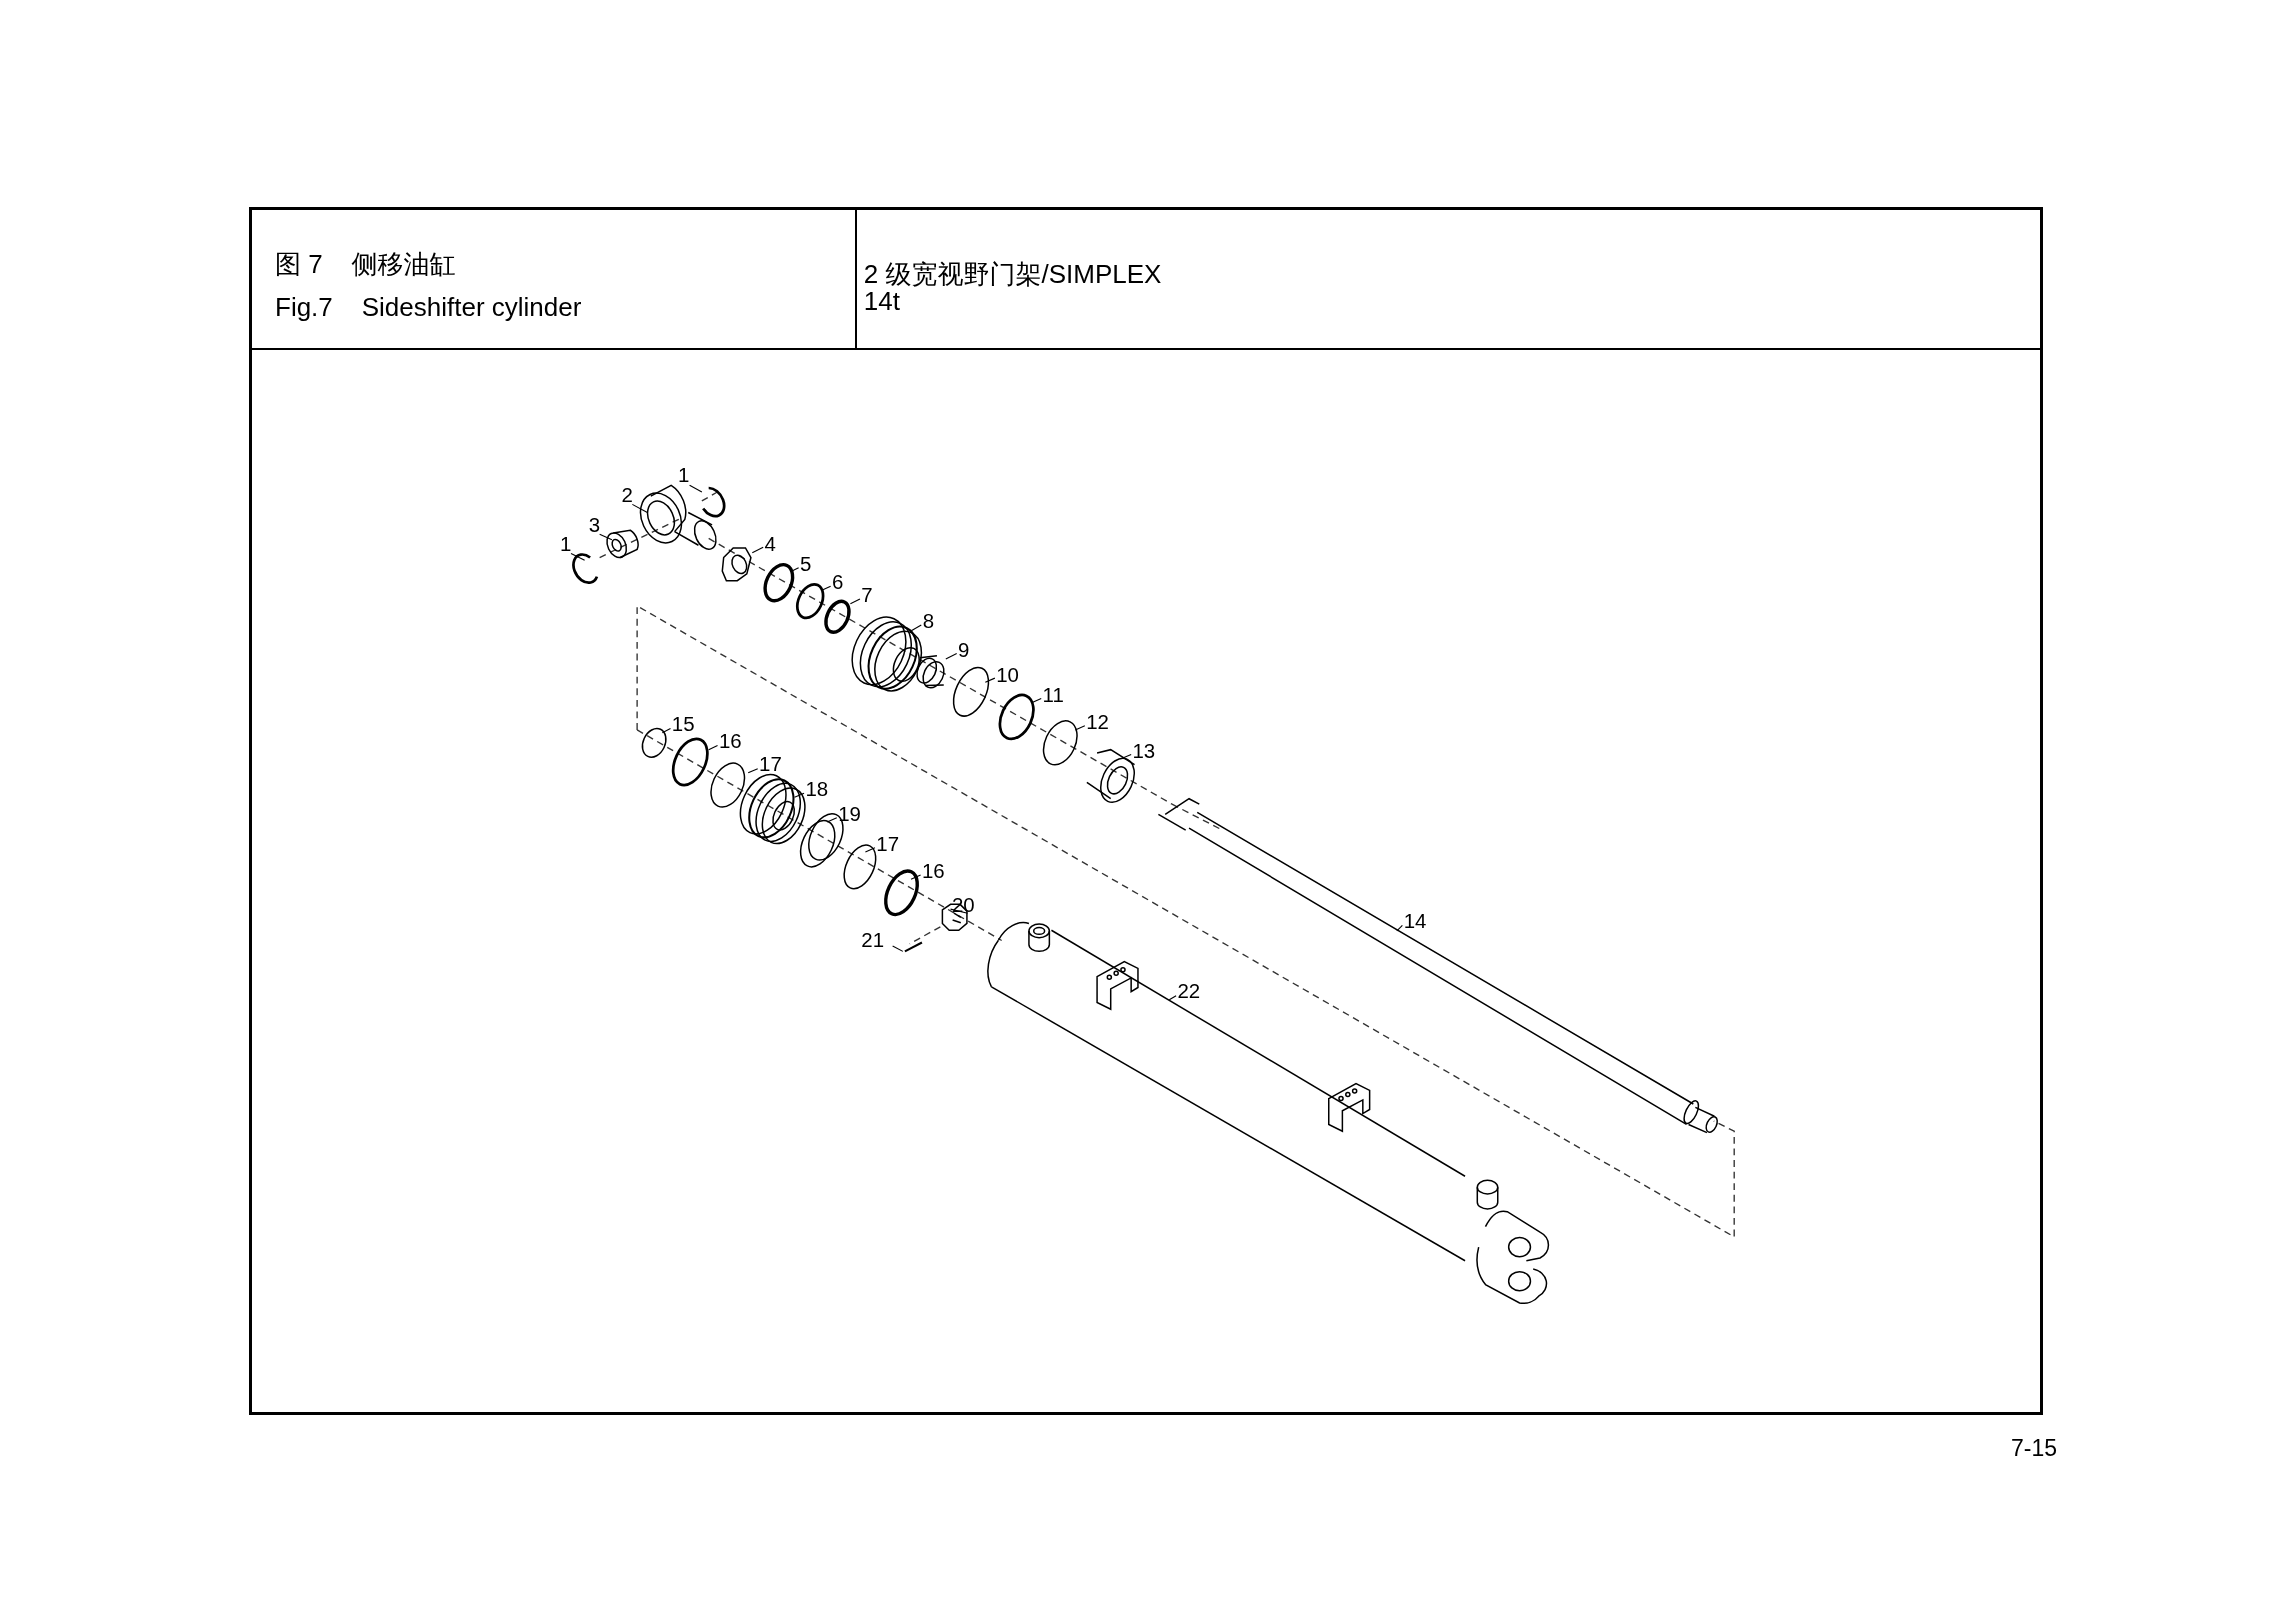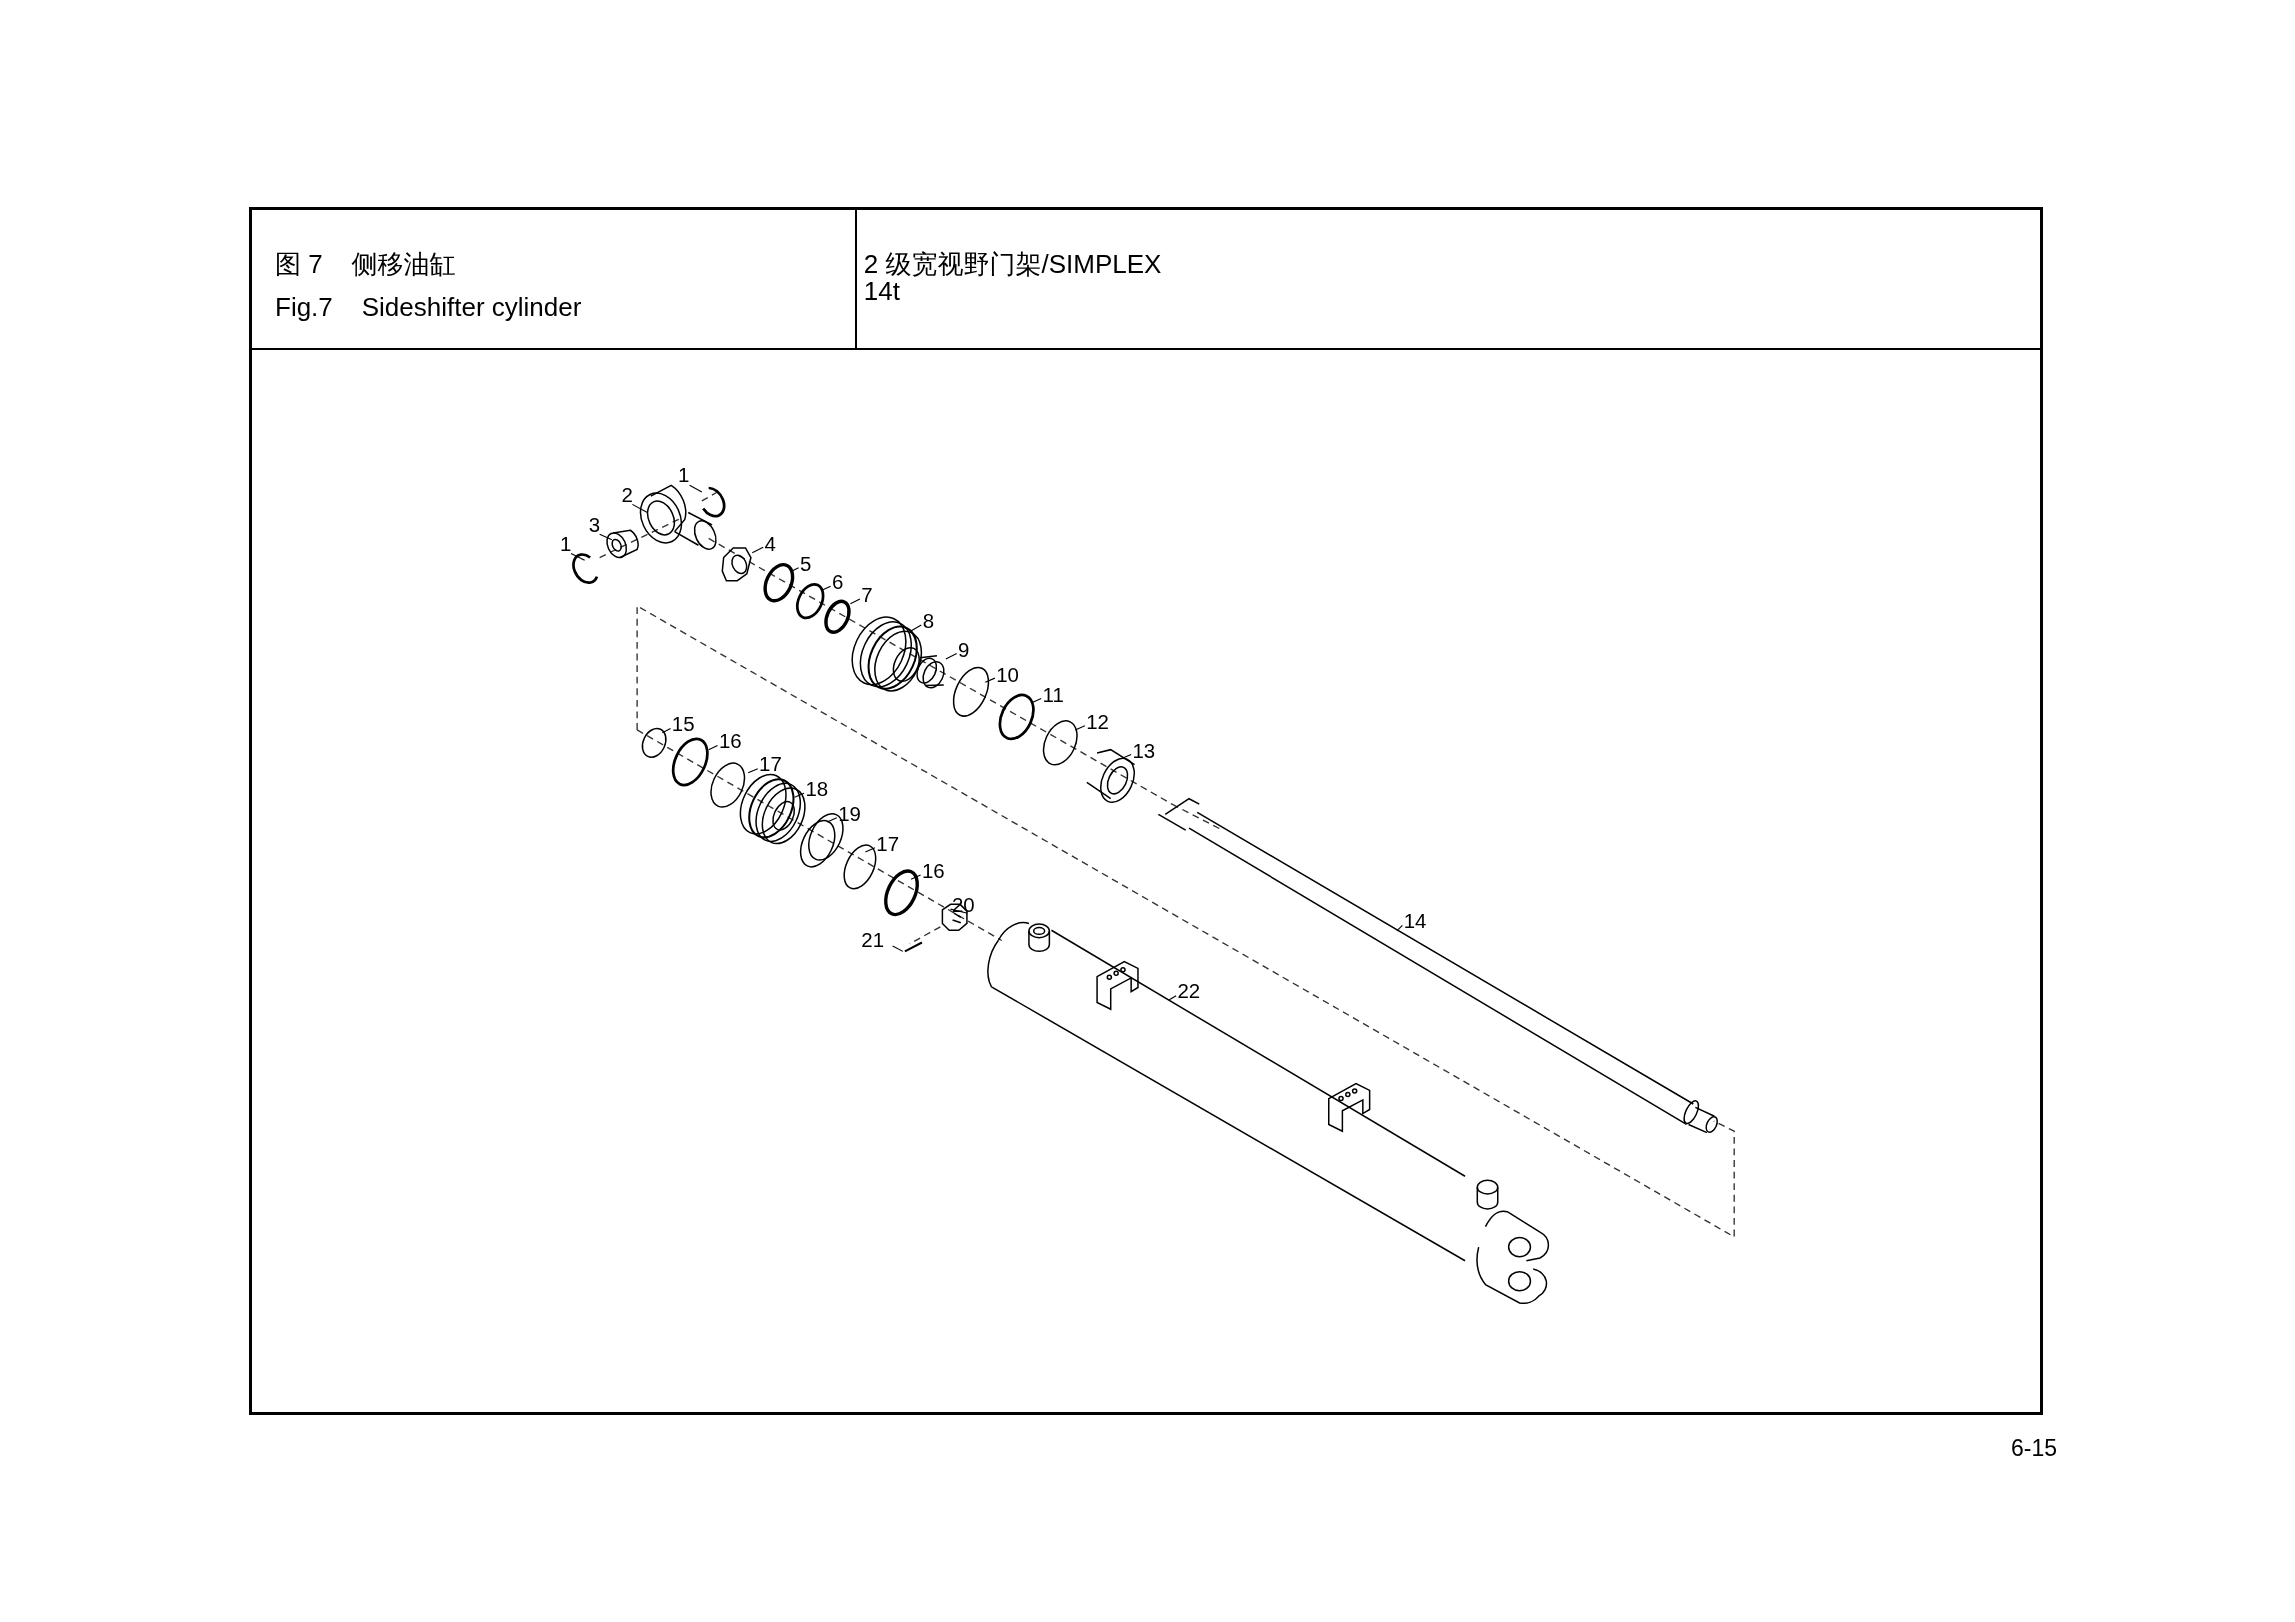--- a/index.html
+++ b/index.html
@@ -4,21 +4,21 @@
 <style>
   html, body { margin: 0; padding: 0; background: #ffffff; }
   body { width: 2295px; height: 1622px; position: relative; overflow: hidden;
          font-family: "Liberation Sans", "DejaVu Sans", sans-serif; color: #000; }
   .frame { position: absolute; left: 249px; top: 195px; width: 1788px; height: 1202px;
            border: 3.4px solid #000; box-sizing: content-box; margin-top: 12px; }
   .header { position: absolute; left: 0; top: 0; width: 100%; height: 138px;
             border-bottom: 2px solid #000; }
   .header-left { position: absolute; left: 0; top: 0; width: 603px; height: 138px;
                  border-right: 2px solid #000; }
-  .header-right { position: absolute; left: 605px; top: 0; right: 0; height: 138px; }
+  .header-right { position: absolute; left: 605px; top: 10px; right: 0; height: 138px; }
   .t { position: absolute; font-size: 26px; line-height: 27px; white-space: pre; }
   .title-cn { left: 23px; top: 41px; }
   .title-en { left: 23px; top: 84px; }
   .model-cn { left: 6.8px; top: 41px; }
   .model-sub { left: 6.8px; top: 68px; }
   .drawing { position: absolute; left: 0; top: 0; width: 2295px; height: 1622px; }
   .page-no { position: absolute; left: 2011px; top: 1436px; font-size: 23px; line-height: 24.5px; }
   svg text { font-family: "Liberation Sans", "DejaVu Sans", sans-serif; font-size: 30px; fill: #000; }
 </style>
 </head>
@@ -220,14 +220,14 @@
     <line x1="1180" y1="1164" x2="1166" y2="1170"></line>
     <line x1="1228" y1="1200" x2="1214" y2="1206"></line>
     <line x1="1284" y1="1244" x2="1270" y2="1250"></line>
     <line x1="1351" y1="1284" x2="1337" y2="1290"></line>
     <line x1="1395" y1="1334" x2="1420" y2="1340"></line>
     <line x1="1310" y1="1388" x2="1325" y2="1396"></line>
     <line x1="1726" y1="1461" x2="1716" y2="1467"></line>
   </g>
 </svg>
 
-<div class="page-no">6-15</div>
+<div class="page-no">7-15</div>
 
 
 </body></html>

